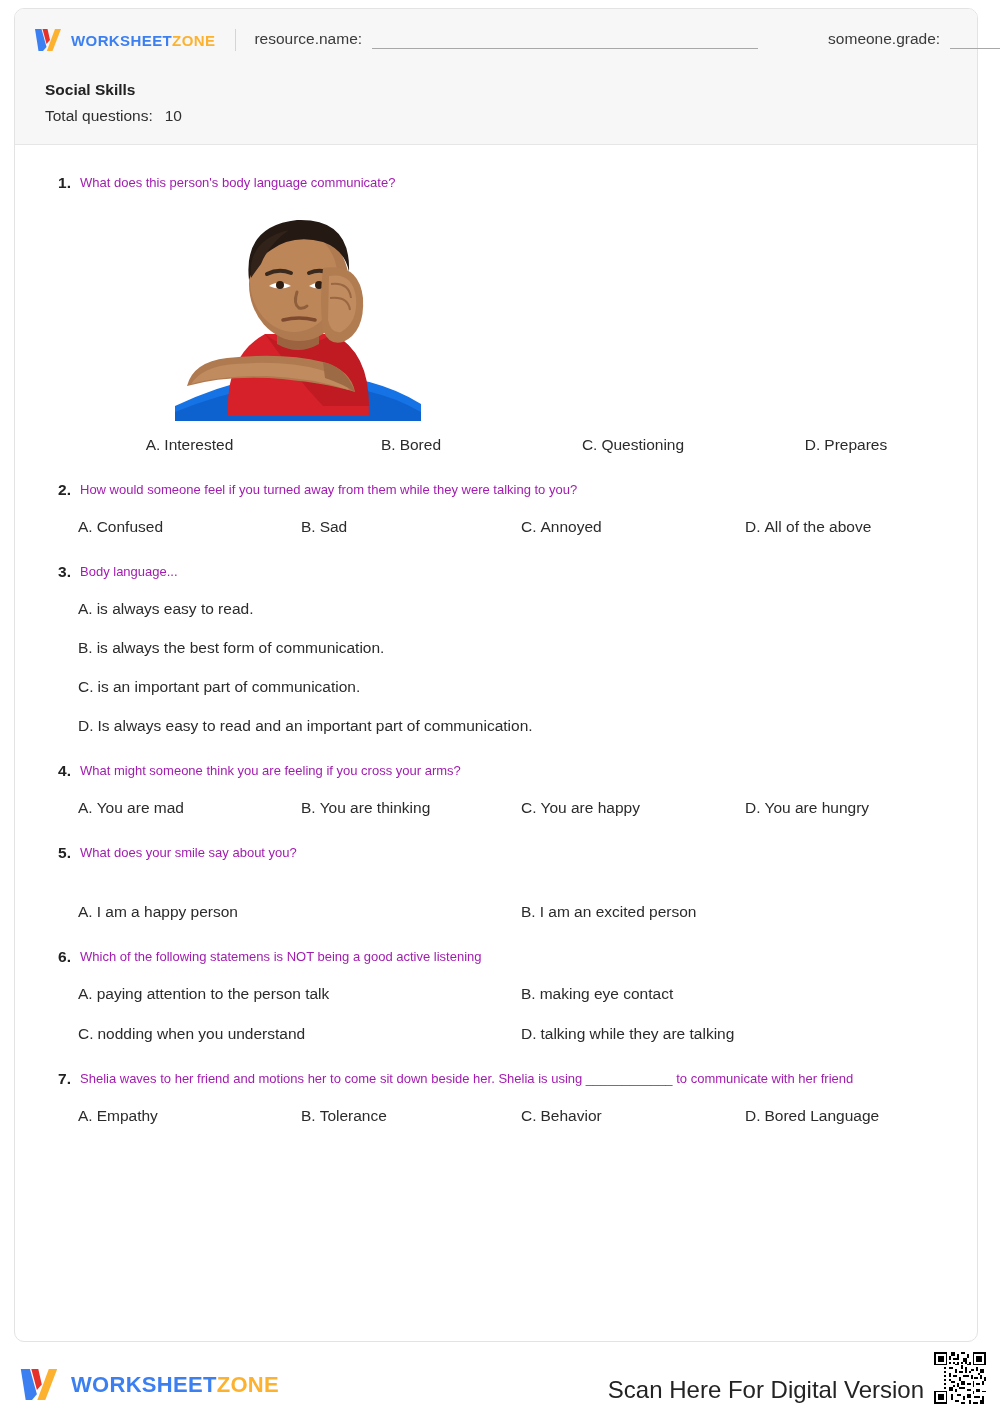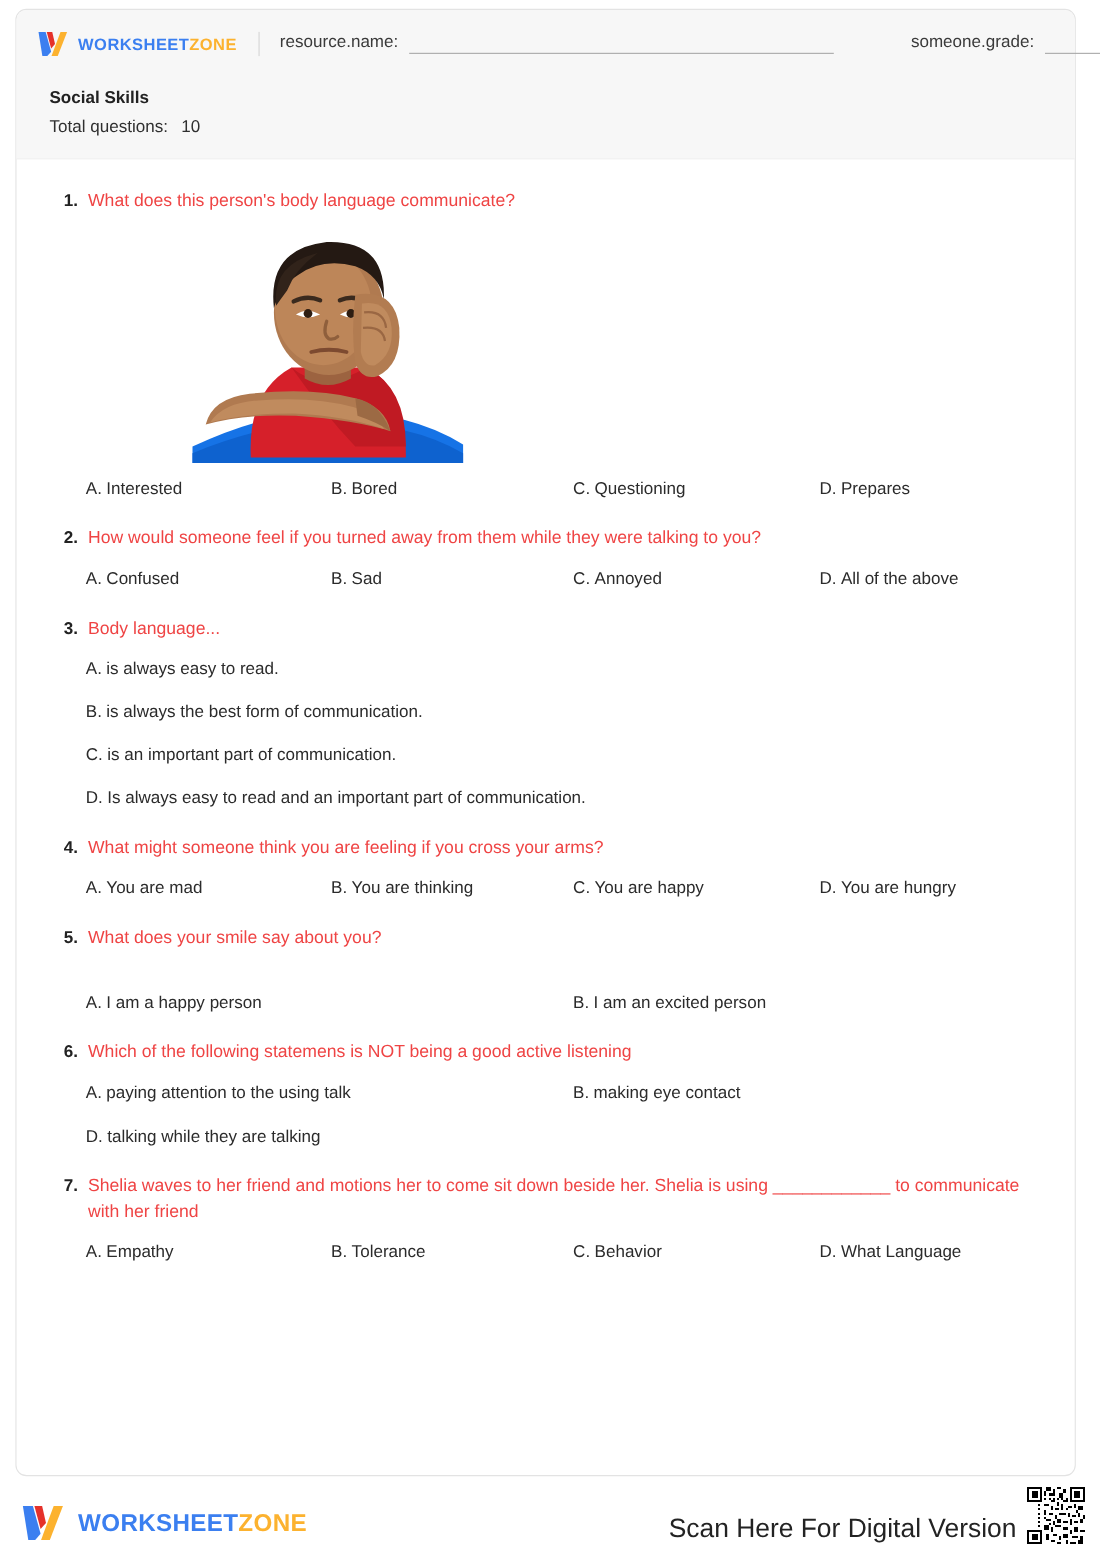--- a/index.html
+++ b/index.html
@@ -129,22 +129,22 @@
     font-weight: bold;
     color: #222;
     width: 26px;
     flex: 0 0 26px;
     text-align: right;
     padding-right: 9px;
     box-sizing: content-box;
     line-height: 23px;
   }
   .q-text {
-    font-size: 16px;
-    color: #ef4444;
+    font-size: 13px;
+    color: #a21caf;
     line-height: 23px;
     max-width: 855px;
   }
 
   
   .q-figure {
     margin: 12px 0 12px 128px;
   }
 
   
@@ -173,21 +173,21 @@
   
   .opts-2x2 {
     display: grid;
     grid-template-columns: 443px 1fr;
     row-gap: 17px;
   }
   
   .opts-stack .opt { margin-bottom: 16px; }
   .opts-stack .opt:last-child { margin-bottom: 12px; }
 
-  .q1 .options { margin-top: 6px; }
+  .q1 .options { margin-top: 6px; text-align: center; }
 
   
   .footer {
     position: absolute;
     left: 0;
     top: 1360px;
     width: 1000px;
     height: 54px;
   }
   .footer-logo {
@@ -378,36 +378,37 @@
         <span class="opt"><span class="opt-letter">B.</span><span>I am an excited person</span></span>
       </div>
     </div>
 
     <div class="question">
       <div class="q-head">
         <span class="q-num">6.</span>
         <span class="q-text">Which of the following statemens is NOT being a good active listening</span>
       </div>
       <div class="options opts-2x2">
-        <span class="opt"><span class="opt-letter">A.</span><span>paying attention to the using talk</span></span>
+        <span class="opt"><span class="opt-letter">A.</span><span>paying attention to the person talk</span></span>
         <span class="opt"><span class="opt-letter">B.</span><span>making eye contact</span></span>
+        <span class="opt"><span class="opt-letter">C.</span><span>nodding when you understand</span></span>
         <span class="opt"><span class="opt-letter">D.</span><span>talking while they are talking</span></span>
       </div>
     </div>
 
     <div class="question">
       <div class="q-head">
         <span class="q-num">7.</span>
         <span class="q-text">Shelia waves to her friend and motions her to come sit down beside her.  Shelia is using ____________ to communicate with her friend</span>
       </div>
       <div class="options opts-4col">
         <span class="opt"><span class="opt-letter">A.</span><span>Empathy</span></span>
         <span class="opt"><span class="opt-letter">B.</span><span>Tolerance</span></span>
         <span class="opt"><span class="opt-letter">C.</span><span>Behavior</span></span>
-        <span class="opt"><span class="opt-letter">D.</span><span>What Language</span></span>
+        <span class="opt"><span class="opt-letter">D.</span><span>Bored Language</span></span>
       </div>
     </div>
 
   </div>
 </div>
 
 <div class="footer">
 
   <div class="footer-logo">
     <span class="logo-mark">

